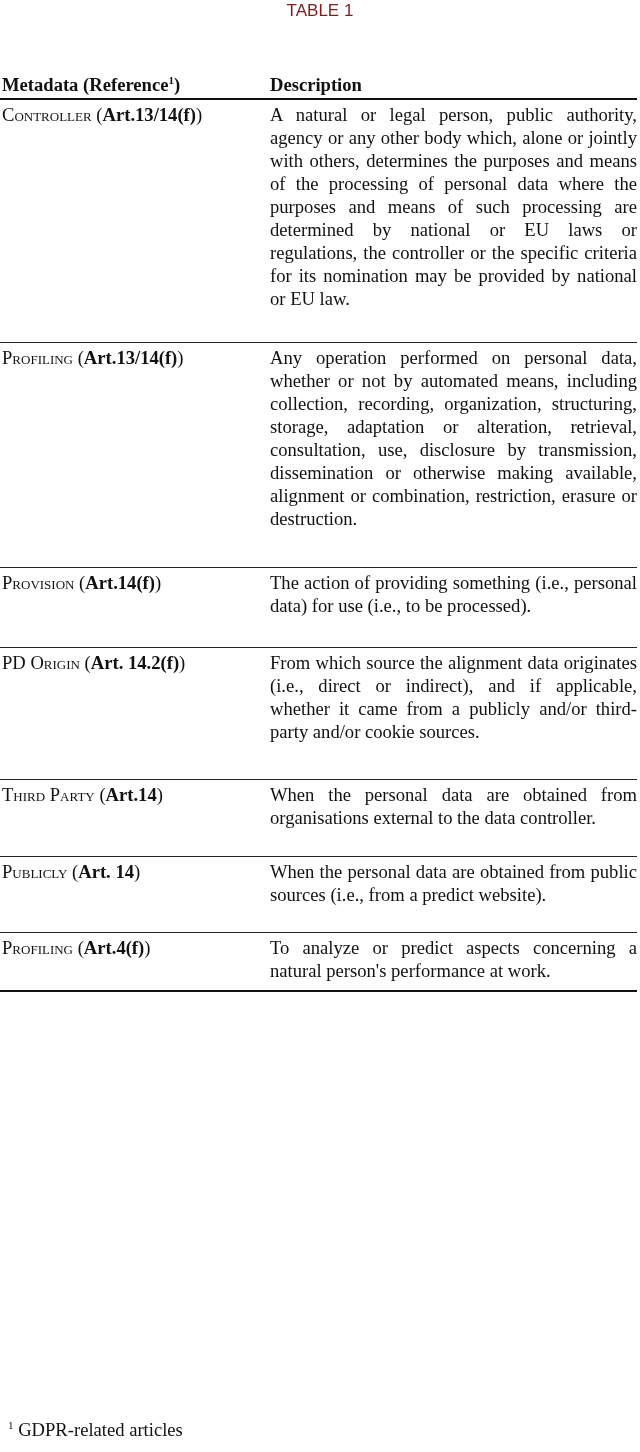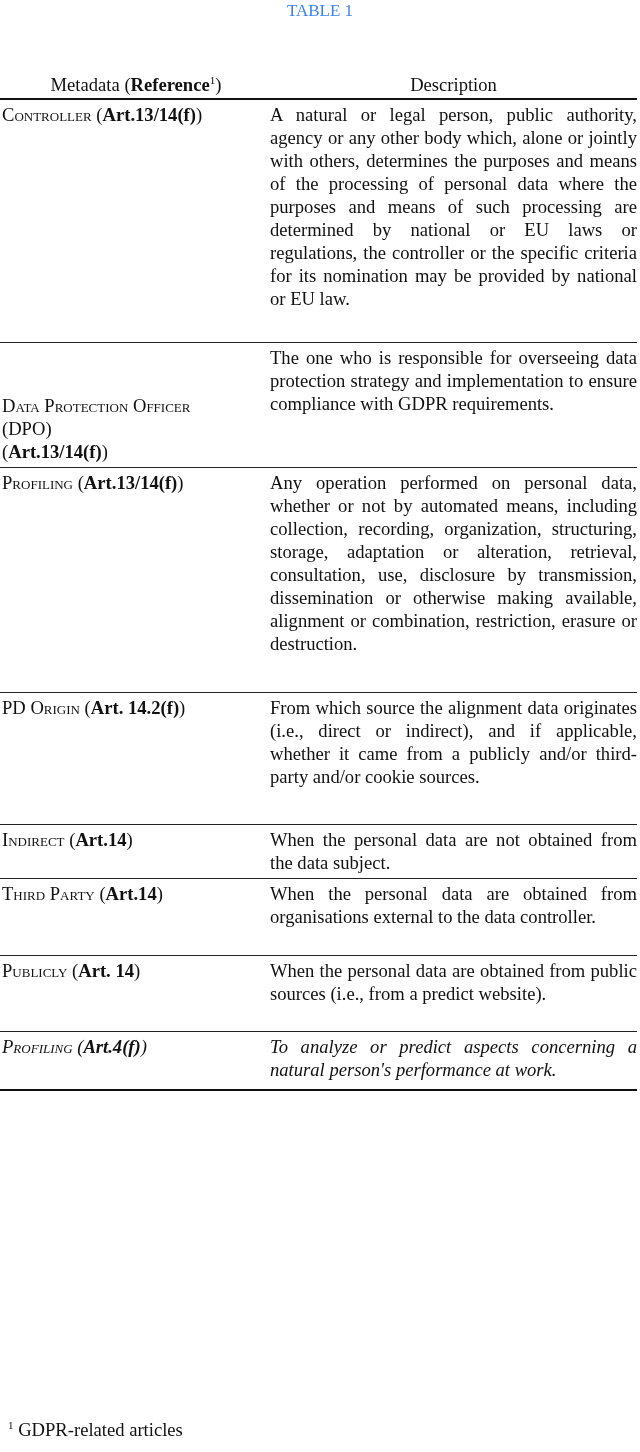--- a/index.html
+++ b/index.html
@@ -4,46 +4,46 @@
 <style>
   html, body { margin: 0; padding: 0; background: #ffffff; }
   body {
     width: 640px; height: 1452px; overflow: hidden;
     font-family: "Liberation Serif", "DejaVu Serif", serif;
     color: #111111;
     position: relative;
   }
   .caption {
     text-align: center;
-    font-family: Liberation Serif, serif;
+    font-family: Liberation Sans, sans-serif;
     font-size: 17px;
     line-height: 21px;
-    color: #3b82f6;
+    color: #7f1d1d;
   }
   .caption .num { padding-top: 0px; }
   table {
     position: absolute;
     left: 0; top: 73px;
     width: 637px;
     border-collapse: collapse;
     font-size: 18.6px;
     line-height: 23px;
   }
   th, td { vertical-align: top; padding: 0; }
   th {
-    font-weight: normal; text-align: center;
+    font-weight: bold; text-align: left;
     padding-bottom: 2px;
     border-bottom: 2px solid #111;
   }
   td { border-bottom: 1.5px solid #222; padding-top: 3px; padding-bottom: 4px; }
-  tr.last td { border-bottom: 2px solid #111; font-style: italic; }
+  tr.last td { border-bottom: 2px solid #111; }
   td.term { width: 268px; padding-left: 2px; }
   td.desc { text-align: justify; text-align-last: left; padding-right: 0; }
   th.hterm { padding-left: 2px; }
-  .sc { font-variant: small-caps; margin-top: 48px; }
+  .sc { font-variant: small-caps; }
   .ref { font-weight: bold; }
   sup { font-size: 11px; vertical-align: 7px; line-height: 0; }
   .footnote {
     position: absolute; left: 8px; top: 1418px;
     font-size: 18.6px; line-height: 23px;
   }
   .footnote sup { font-size: 11px; }
 </style>
 </head>
 <body>
@@ -57,35 +57,31 @@
     <tr>
       <th class="hterm"><span>Metadata (</span><b>Reference</b><sup>1</sup><span>)</span></th>
       <th>Description</th>
     </tr>
   </thead>
   <tbody>
     <tr style="height:243px">
       <td class="term"><span class="sc">Controller</span><span> (</span><span class="ref">Art.13/14(f)</span><span>)</span></td>
       <td class="desc">A natural or legal person, public authority, agency or any other body which, alone or jointly with others, determines the purposes and means of the processing of personal data where the purposes and means of such processing are determined by national or EU laws or regulations, the controller or the specific criteria for its nomination may be provided by national or EU law.</td>
     </tr>
-    <tr style="height:103px">
-      <td class="term"><span class="sc" style="display:inline-block;width:190px">Data Protection Officer (DPO)</span><span> (</span><span class="ref">Art.13/14(f)</span><span>)</span></td>
-      <td class="desc">The one who is responsible for overseeing data protection strategy and implementation to ensure compliance with GDPR requirements.</td>
-    </tr>
     <tr style="height:225px">
       <td class="term"><span class="sc">Profiling</span><span> (</span><span class="ref">Art.13/14(f)</span><span>)</span></td>
       <td class="desc">Any operation performed on personal data, whether or not by automated means, including collection, recording, organization, structuring, storage, adaptation or alteration, retrieval, consultation, use, disclosure by transmission, dissemination or otherwise making available, alignment or combination, restriction, erasure or destruction.</td>
     </tr>
+    <tr style="height:80px">
+      <td class="term"><span class="sc">Provision</span><span> (</span><span class="ref">Art.14(f)</span><span>)</span></td>
+      <td class="desc">The action of providing something (i.e., personal data) for use (i.e., to be processed).</td>
+    </tr>
     <tr style="height:132px">
       <td class="term"><span class="sc">PD Origin</span><span> (</span><span class="ref">Art. 14.2(f)</span><span>)</span></td>
       <td class="desc">From which source the alignment data originates (i.e., direct or indirect), and if applicable, whether it came from a publicly and/or third-party and/or cookie sources.</td>
-    </tr>
-    <tr style="height:53px">
-      <td class="term"><span class="sc">Indirect</span><span> (</span><span class="ref">Art.14</span><span>)</span></td>
-      <td class="desc">When the personal data are not obtained from the data subject.</td>
     </tr>
     <tr style="height:77px">
       <td class="term"><span class="sc">Third Party</span><span> (</span><span class="ref">Art.14</span><span>)</span></td>
       <td class="desc">When the personal data are obtained from organisations external to the data controller.</td>
     </tr>
     <tr style="height:76px">
       <td class="term"><span class="sc">Publicly</span><span> (</span><span class="ref">Art. 14</span><span>)</span></td>
       <td class="desc">When the personal data are obtained from public sources (i.e., from a predict website).</td>
     </tr>
     <tr class="last" style="height:59px">

